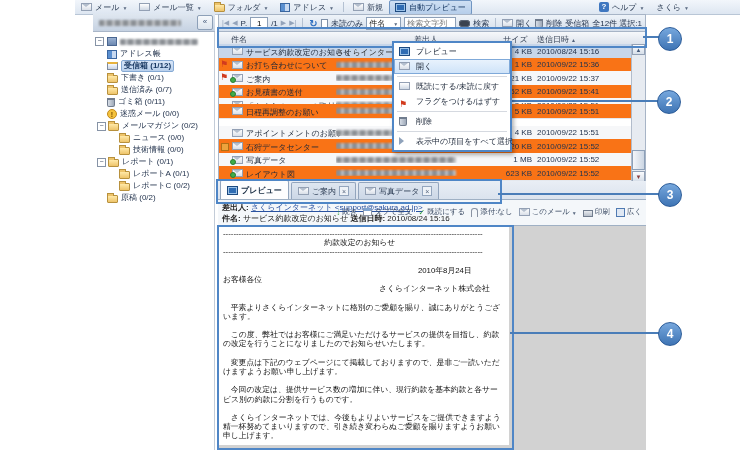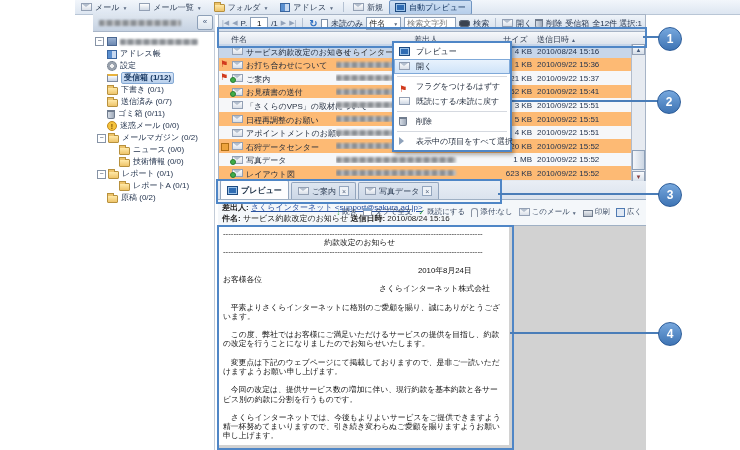--- a/index.html
+++ b/index.html
@@ -67,21 +67,21 @@
   .titem .expbox{margin-right:-1px;margin-left:-10px;}
   .titem.sel .tlabel{background:linear-gradient(#d8e6f8,#b9d0ec);border:1px solid #85a9d4;border-radius:2px;font-weight:bold;color:#12335e;padding:0 2px;}
   .tlabel{font-size:8px;line-height:10px;}
   
   #listpane{position:absolute;left:218px;top:32px;width:428px;height:150px;background:#fff;border:1px solid #a7b4c6;border-top:none;box-sizing:border-box;overflow:hidden;}
   #listhead{position:absolute;left:0;top:0;width:428px;height:12px;background:linear-gradient(#f6f8fb,#dde3ec);border-bottom:1px solid #aeb9c8;color:#333f52;}
   #listhead span{position:absolute;top:2px;font-size:8px;}
   .sortasc::after{content:"▲";font-size:5px;color:#51617c;margin-left:2px;}
   #rows{position:absolute;left:0;top:12px;width:412px;height:138px;}
   .mrow{position:absolute;left:0;width:412px;height:13.6px;background:#f6f7f9;border-bottom:1px solid #e4e8ee;}
-  .mrow.alt{background:#fdba74;}
+  .mrow.alt{background:#f97316;}
   .mrow.sel{background:#c7d6ea;border-bottom:1px solid #aebfd6;}
   .mrow span{position:absolute;font-size:8px;}
   .mflag{left:1px;top:2px;}
   .mmark{left:2px;top:4px;width:6px;height:6px;background:#eda33c;border:1px solid #b06f15;}
   .menv{left:13px;top:3px;}
   .msubj{left:27px;top:2.5px;color:#1c2738;}
   .msend{left:117px;top:2.5px;width:164px;overflow:hidden;color:#333;}
   .msend .blurbar{margin-top:1.5px;width:120px;}
   .msize{left:256px;top:2.5px;width:57px;text-align:right;color:#24344e;}
   .mdate{left:318px;top:2.5px;color:#24344e;}
@@ -155,20 +155,31 @@
         <span class="caret"></span>
       </div>
       <span class="tbsep"></span>
       <div class="tb-item">
         <span class="ic ic-env"></span>
         <span>新規</span>
       </div>
       <div class="tb-item active">
         <span class="ic ic-monitor"></span>
         <span>自動プレビュー</span>
+      </div>
+    </div>
+  <div id="tb1right">
+      <div class="tb-item">
+        <span class="ic ic-help"></span>
+        <span>ヘルプ</span>
+        <span class="caret"></span>
+      </div>
+      <div class="tb-item">
+        <span>さくら</span>
+        <span class="caret"></span>
       </div>
     </div>
 
   <div id="acctbar">
     <div class="blurbar"></div>
     <div class="collapse-btn"></div>
   </div>
 
   <div id="listbar">
     <span class="nv nv-first dim"></span>
@@ -202,24 +213,20 @@
     <div id="acct-root">
       <span class="expbox"></span>
       <span class="ic ic-server"></span>
       <div class="blurbar"></div>
     </div>
     <div id="tree">
         <div class="titem d1">
           <span class="ic ic-book"></span>
           <span class="tlabel">アドレス帳</span>
         </div>
-        <div class="titem d1">
-          <span class="ic ic-gear"></span>
-          <span class="tlabel">設定</span>
-        </div>
         <div class="titem d1 sel">
           <span class="ic ic-inbox"></span>
           <span class="tlabel">受信箱 (1/12)</span>
         </div>
         <div class="titem d1">
           <span class="ic ic-folder"></span>
           <span class="tlabel">下書き (0/1)</span>
         </div>
         <div class="titem d1">
           <span class="ic ic-folder"></span>
@@ -247,20 +254,24 @@
           <span class="tlabel">技術情報 (0/0)</span>
         </div>
         <div class="titem d1">
           <span class="expbox"></span>
           <span class="ic ic-folder"></span>
           <span class="tlabel">レポート (0/1)</span>
         </div>
         <div class="titem d2">
           <span class="ic ic-folder"></span>
           <span class="tlabel">レポートA (0/1)</span>
+        </div>
+        <div class="titem d2">
+          <span class="ic ic-folder"></span>
+          <span class="tlabel">レポートC (0/2)</span>
         </div>
         <div class="titem d1">
           <span class="ic ic-folder"></span>
           <span class="tlabel">原稿 (0/2)</span>
         </div>
       </div>
   </div>
 
   <div id="listpane">
     <div id="listhead">
@@ -308,21 +319,21 @@
         </div>
         <div class="mrow" style="top: 54.4px;">
           <span class="ic ic-env menv"></span>
           <span class="msubj">「さくらのVPS」の取材について</span>
           <span class="msend">
             <div class="blurbar"></div>
           </span>
           <span class="msize">3 KB</span>
           <span class="mdate">2010/09/22 15:51</span>
         </div>
-        <div class="mrow alt" style="top: 68px;">
+        <div class="mrow alt" style="top: 60px;">
           <span class="ic ic-env menv"></span>
           <span class="msubj">日程再調整のお願い</span>
           <span class="msend">
             <div class="blurbar"></div>
           </span>
           <span class="msize">5 KB</span>
           <span class="mdate">2010/09/22 15:51</span>
         </div>
         <div class="mrow" style="top: 81.6px;">
           <span class="ic ic-env menv"></span>
@@ -455,22 +466,22 @@
 　さくらインターネットでは、今後もよりよいサービスをご提供できますよう
 精一杯努めてまいりますので、引き続き変わらぬご愛顧を賜りますようお願い
 申し上げます。</pre>
     </div>
   </div>
 
   <div id="ctxmenu">
       <div class="mitem"><span class="ic ic-monitor"></span><span>プレビュー</span></div>
       <div class="mitem hover"><span class="ic ic-env"></span><span>開く</span></div>
       <div class="msep"></div>
+      <div class="mitem"><span class="ic ic-mail-list"></span><span>既読にする/未読に戻す</span></div>
       <div class="mitem"><span class="ic ic-flag"></span><span>フラグをつける/はずす</span></div>
-      <div class="mitem"><span class="ic ic-mail-list"></span><span>既読にする/未読に戻す</span></div>
       <div class="msep"></div>
       <div class="mitem"><span class="ic ic-trash"></span><span>削除</span></div>
       <div class="msep"></div>
       <div class="mitem"><span class="ic ic-cursor"></span><span>表示中の項目をすべて選択</span></div>
     </div>
 
   <div id="box-listhead" class="hlbox"></div>
   <div id="box-tabs" class="hlbox"></div>
   <div id="box-body" class="hlbox"></div>
 

